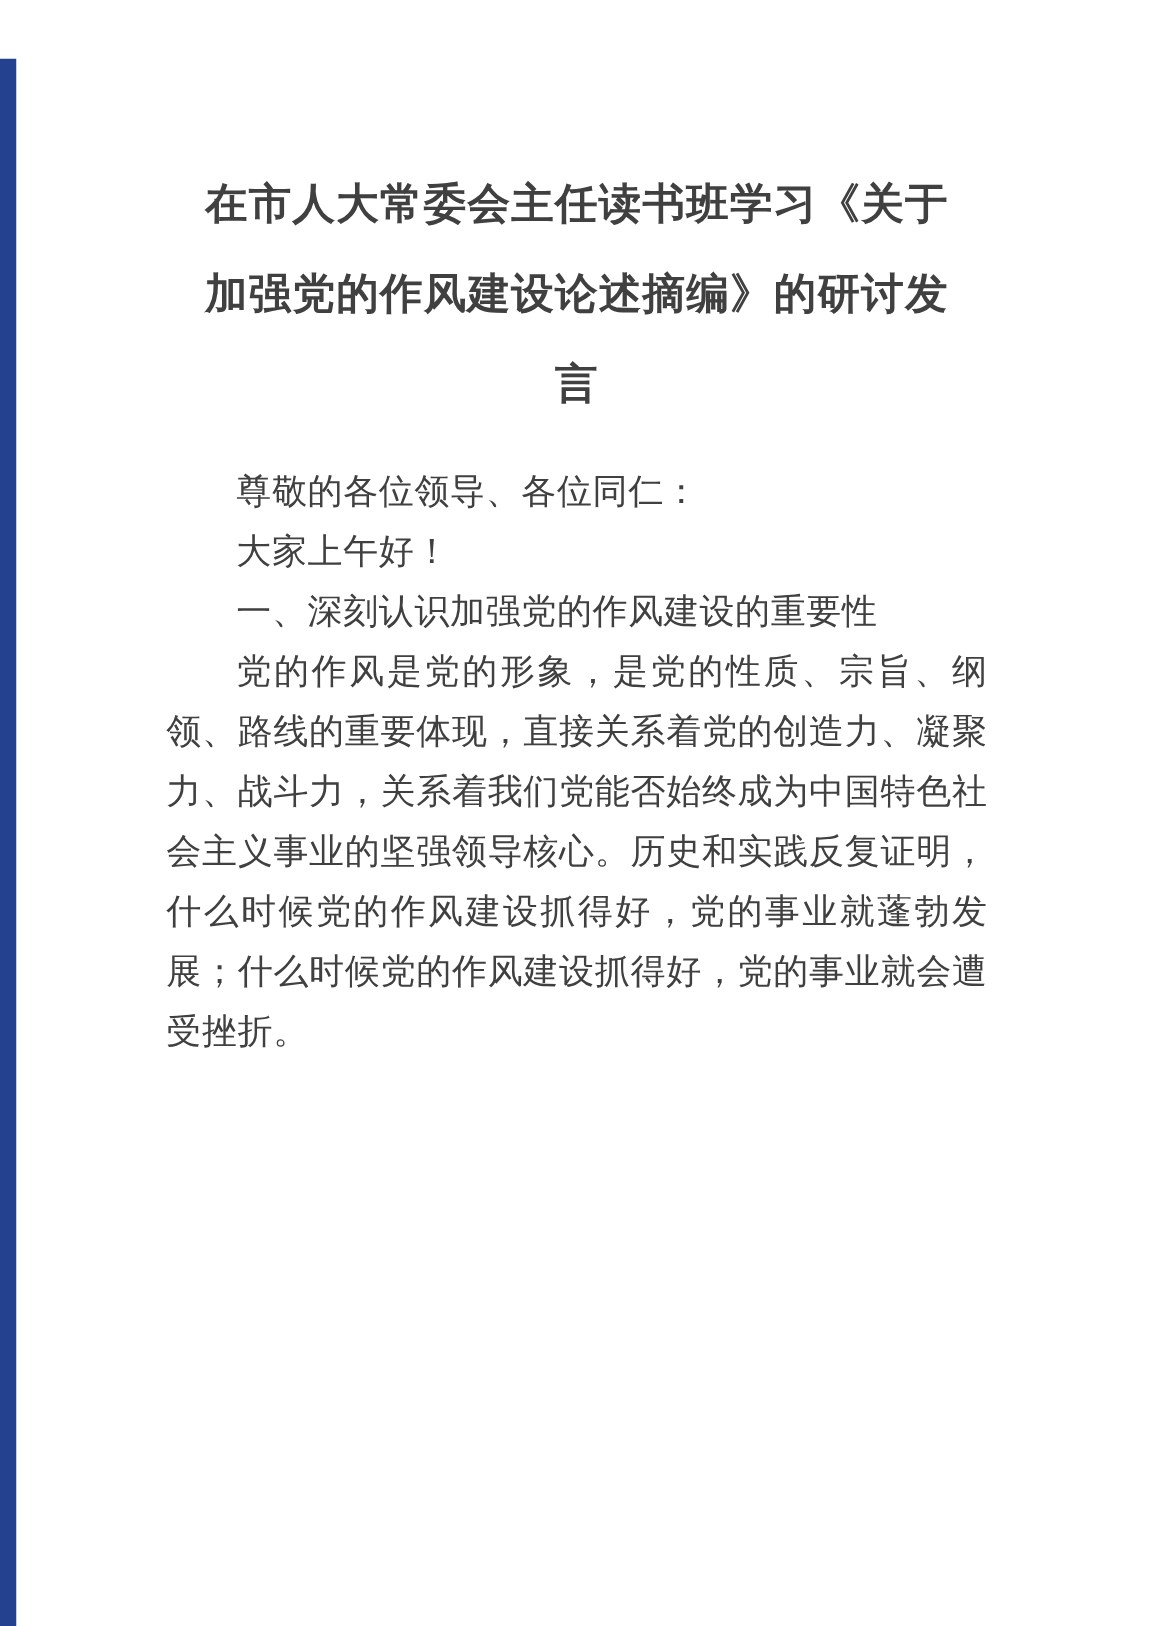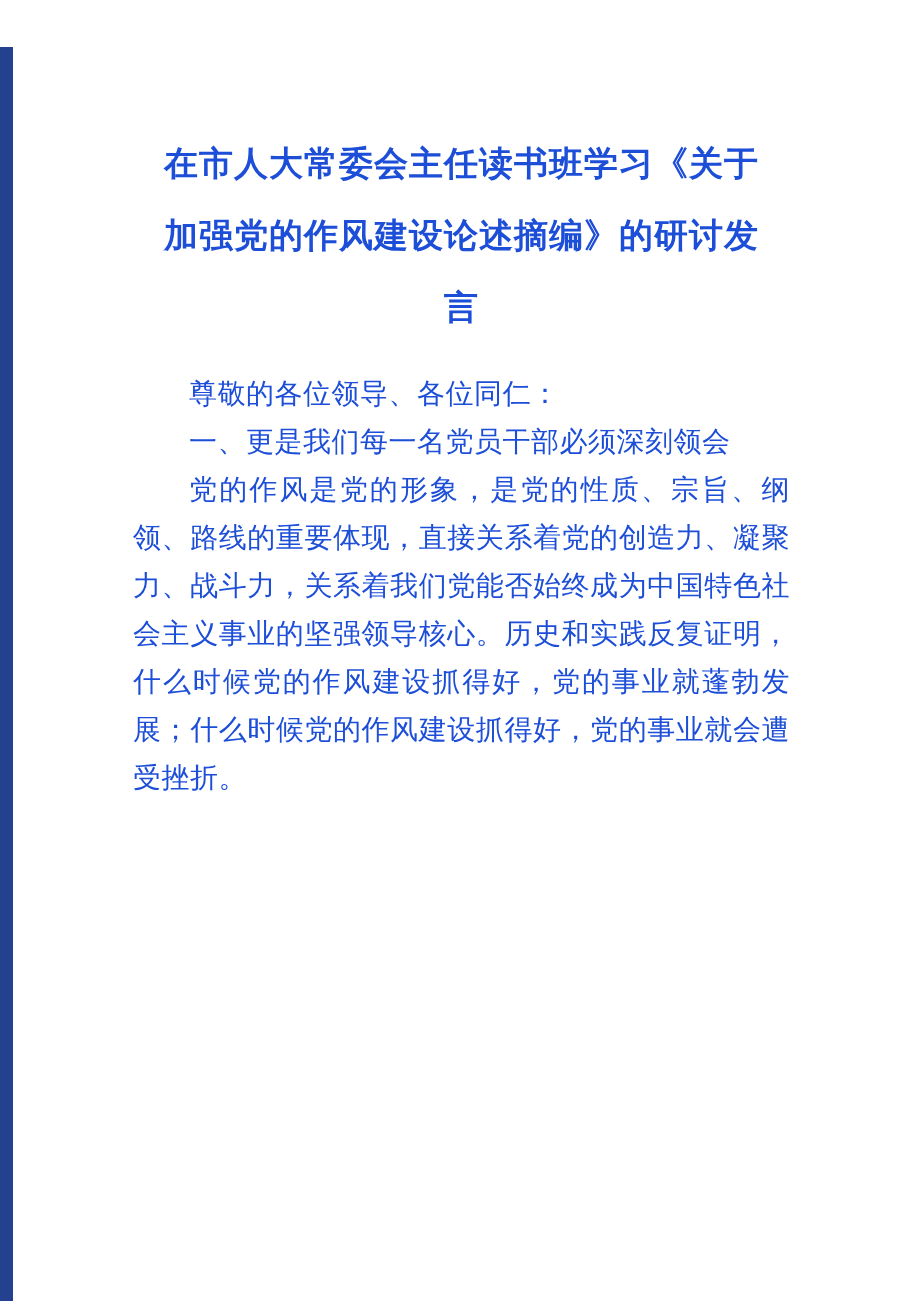--- a/index.html
+++ b/index.html
@@ -7,21 +7,21 @@
     padding: 0;
     background: #ffffff;
   }
   .page {
     position: relative;
     width: 920px;
     height: 1301px;
     background: #ffffff;
     overflow: hidden;
     font-family: "Liberation Serif", "DejaVu Serif", serif;
-    color: #1d4ed8;
+    color: #404040;
   }
   .accent-bar {
     position: absolute;
     left: 0;
     top: 47px;
     bottom: 0;
     width: 13px;
     background: #24418F;
   }
   .content {
@@ -58,19 +58,20 @@
   <div class="content">
 
     <div class="doc-title">
       <div>在市人大常委会主任读书班学习《关于</div>
       <div>加强党的作风建设论述摘编》的研讨发</div>
       <div>言</div>
     </div>
 
     <div class="doc-body">
       <p>尊敬的各位领导、各位同仁：</p>
-      <p>一、更是我们每一名党员干部必须深刻领会</p>
+      <p>大家上午好！</p>
+      <p>一、深刻认识加强党的作风建设的重要性</p>
       <p>党的作风是党的形象，是党的性质、宗旨、纲领、路线的重要体现，直接关系着党的创造力、凝聚力、战斗力，关系着我们党能否始终成为中国特色社会主义事业的坚强领导核心。历史和实践反复证明，什么时候党的作风建设抓得好，党的事业就蓬勃发展；什么时候党的作风建设抓得好，党的事业就会遭受挫折。</p>
     </div>
 
   </div>
 
 </div>
 
 </body></html>

